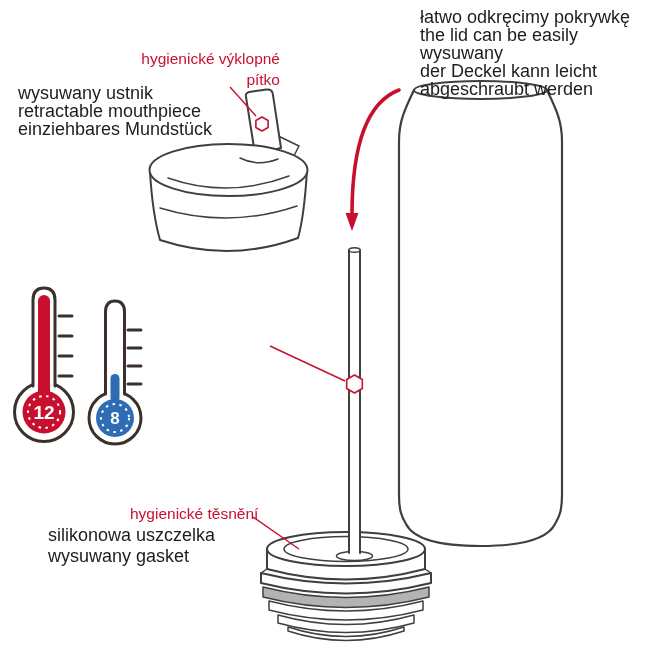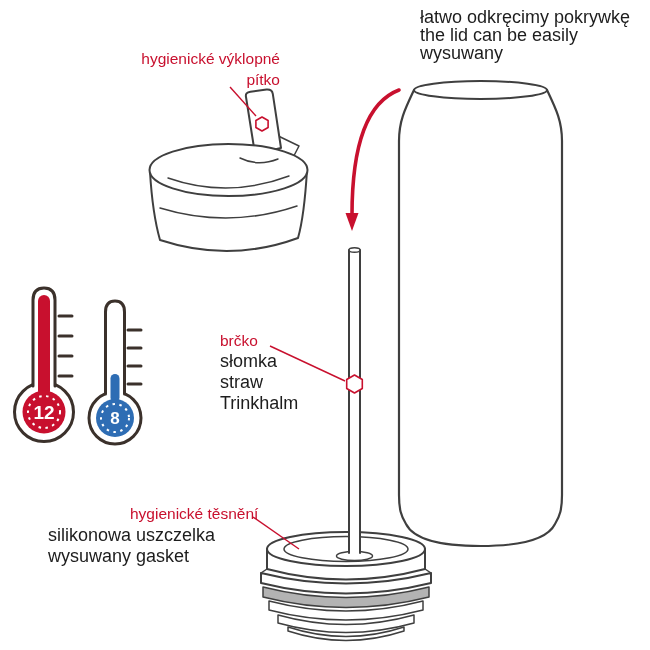--- a/index.html
+++ b/index.html
@@ -133,33 +133,33 @@
         <path class="thermo-ol" d="M 128,348 L 141,348"></path>
         <path class="thermo-ol" d="M 128,366 L 141,366"></path>
         <path class="thermo-ol" d="M 128,384 L 141,384"></path>
       </g>
     </g>
   </svg>
 
   <div class="txt t-red center" style="left:90px;top:48px;width:190px;">hygienické výklopné
 pítko</div>
 
+  <div class="txt t-black" style="left:18px;top:84px;width:200px;">
+    <div>wysuwany ustnik</div>
+    <div>retractable mouthpiece</div>
+    <div>einziehbares Mundstück</div>
+  </div>
 
 
   <div class="txt t-black" style="left:420px;top:8px;width:222px;">
     <div>łatwo odkręcimy pokrywkę</div>
     <div>the lid can be easily wysuwany</div>
+    <div>der Deckel kann leicht abgeschraubt werden</div>
   </div>
 
-  <div class="txt" style="left:220px;top:330px;width:120px;">
-    <div class="t-red">brčko</div>
-    <div class="t-black wide">słomka</div>
-    <div class="t-black wide">straw</div>
-    <div class="t-black wide">Trinkhalm</div>
-  </div>
 
   <div class="txt t-red" style="left:130px;top:503px;width:160px;">hygienické těsnění</div>
 
   <div class="txt t-black wide" style="left:48px;top:525px;width:200px;">
     <div>silikonowa uszczelka</div>
     <div>wysuwany gasket</div>
   </div>
 
 </div>
 

